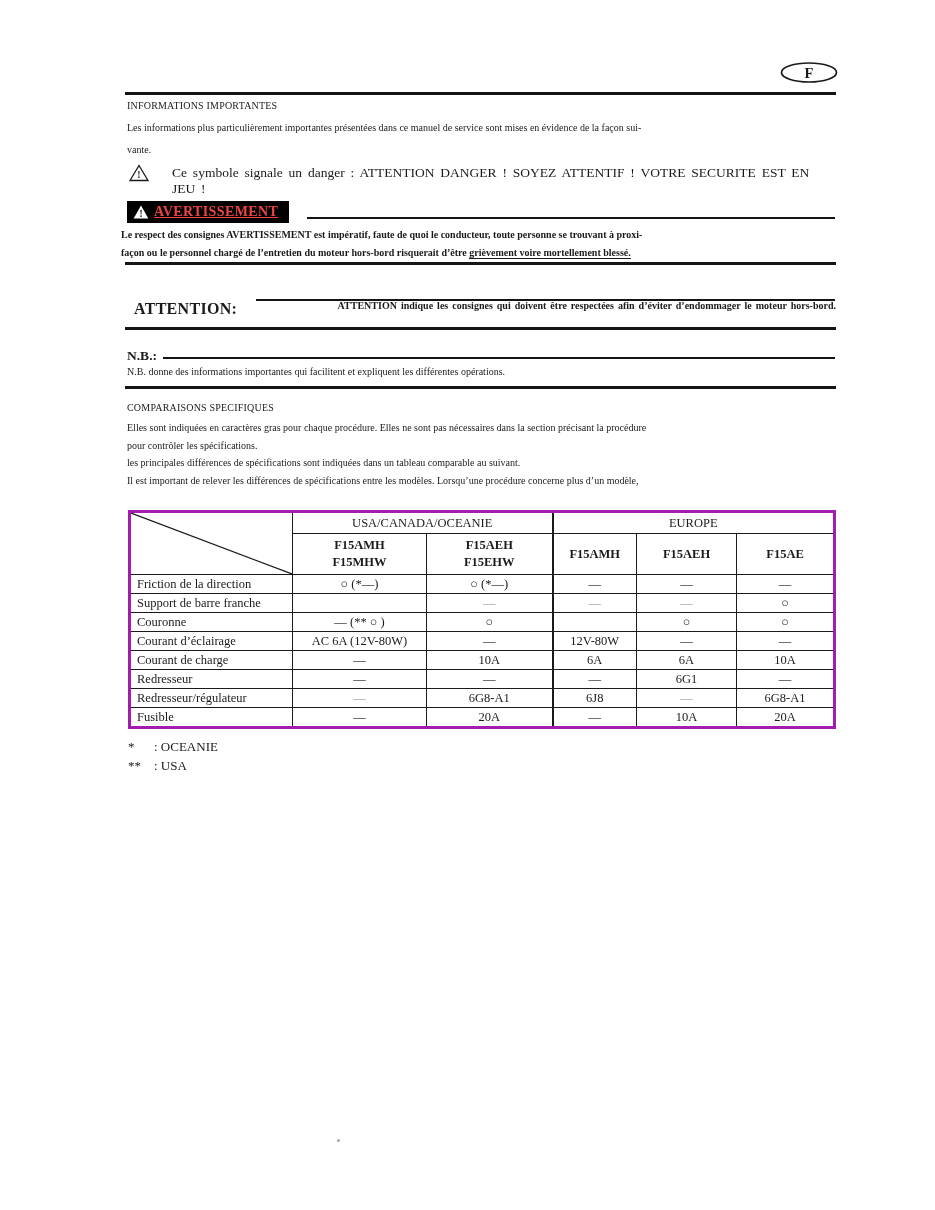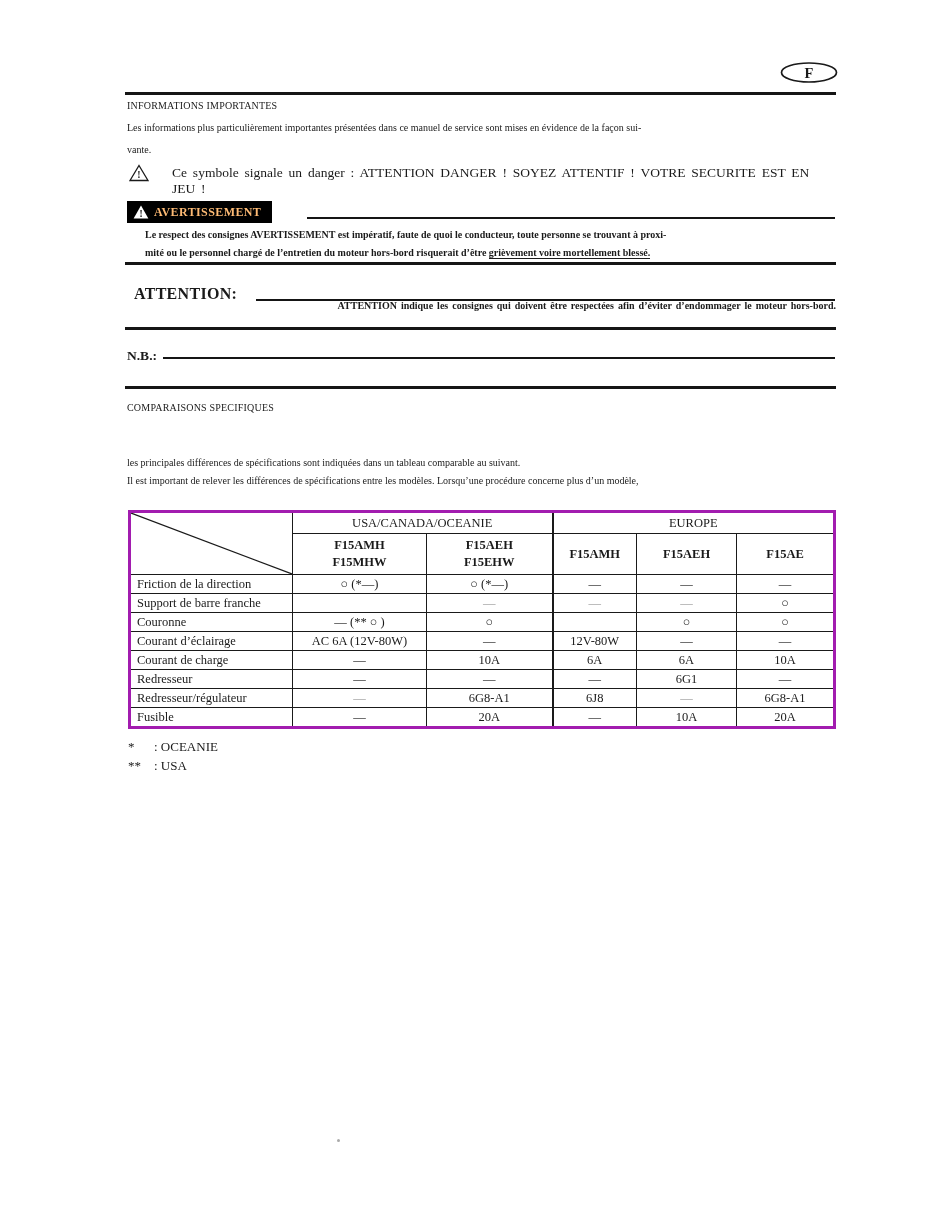--- a/index.html
+++ b/index.html
@@ -20,21 +20,21 @@
   .lh18 .line{line-height:18px;height:18px;}
   .lh175 .line{line-height:17.5px;height:17.5px;}
   
   .danger-note{display:flex;align-items:flex-start;}
   .danger-note .txt{font-size:13.5px;word-spacing:2.5px;padding-top:1px;}
   
   .warn-box{
     position:absolute;left:127px;top:201px;height:22px;background:#000;
     display:inline-flex;align-items:center;gap:5px;padding:0 11px 0 6px;
   }
-  .warn-box .lbl{color:#fdba74;font-weight:bold;font-size:12px;letter-spacing:.4px;font-family:"Liberation Serif", serif;}
+  .warn-box .lbl{color:#ef4444;font-weight:bold;font-size:14px;letter-spacing:.4px;font-family:"Liberation Serif", serif;text-decoration:underline;}
   .bold-body{font-weight:bold;}
   .u{border-bottom:1.6px solid #1a1a1a;}
   .att-label{font-weight:bold;font-size:16px;letter-spacing:.3px;}
   .nb-label{font-weight:bold;font-size:13.5px;}
   
   .spec-table{position:absolute;left:128px;top:510px;}
   table{border-collapse:collapse;table-layout:fixed;width:705px;background:#fff;}
   table,td,th{border:1.5px solid #1a1a1a;}
   table{border:3px solid #a21caf;}
   th,td{font-size:12.5px;font-weight:normal;padding:0 3px;overflow:hidden;white-space:nowrap;}
@@ -83,36 +83,41 @@
   </div>
 
   <div class="warn-box">
     <svg width="16" height="14" viewBox="0 0 20 18">
       <path d="M10 0.5 L19.5 17.5 L0.5 17.5 Z" fill="#ffffff"></path>
       <text x="10" y="15.5" text-anchor="middle" font-size="12" font-weight="bold" font-family="Liberation Serif, serif" fill="#000000">!</text>
     </svg>
     <span class="lbl">AVERTISSEMENT</span>
   </div>
   <div class="rule" style="left:307px;top:217px;width:528px;height:2px;"></div>
-  <div class="abs para bold-body lh18" style="left:145px;top:226px;width:709px;" id="warn-body">
+  <div class="abs para bold-body lh18" style="left:121px;top:226px;width:709px;" id="warn-body">
       <div class="line fitline fill" style="white-space: nowrap; word-spacing: 0px;">Le respect des consignes AVERTISSEMENT est impératif, faute de quoi le conducteur, toute personne se trouvant à proxi-</div>
-      <div class="line fitline" style="white-space: nowrap;"><span>mité ou le personnel chargé de l’entretien du moteur hors-bord risquerait d’être </span><span class="u">grièvement voire mortellement blessé.</span></div>
+      <div class="line fitline" style="white-space: nowrap;"><span>façon ou le personnel chargé de l’entretien du moteur hors-bord risquerait d’être </span><span class="u">grièvement voire mortellement blessé.</span></div>
     </div>
   <div class="rule" style="left:125px;top:262px;width:711px;height:2.5px;"></div>
 
-  <div class="abs att-label" style="left:134px;top:285px;">ATTENTION:</div>
+  <div class="abs att-label" style="left:134px;top:300px;">ATTENTION:</div>
   <div class="rule" style="left:256px;top:299px;width:579px;height:2px;"></div>
   <div class="abs para bold-body" style="left:127px;top:300px;width:709px;word-spacing:1.5px;text-align:right;">ATTENTION indique les consignes qui doivent être respectées afin d’éviter d’endommager le moteur hors-bord.</div>
   <div class="rule" style="left:125px;top:327px;width:711px;height:2.5px;"></div>
 
   <div class="abs nb-label" style="left:127px;top:348px;">N.B.:</div>
   <div class="rule" style="left:163px;top:357px;width:672px;height:2px;"></div>
+  <div class="abs para" style="left:127px;top:366px;width:709px;">N.B. donne des informations importantes qui facilitent et expliquent les différentes opérations.</div>
   <div class="rule" style="left:125px;top:386px;width:711px;height:2.5px;"></div>
 
   <div class="abs h-bold" style="left:127px;top:402px;">COMPARAISONS SPECIFIQUES</div>
+  <div class="abs para lh175" style="left:127px;top:419px;width:709px;" id="comp-para1">
+      <div class="line fitline fill" style="white-space: nowrap; word-spacing: 0px;">Elles sont indiquées en caractères gras pour chaque procédure. Elles ne sont pas nécessaires dans la section précisant la procédure</div>
+      <div class="line fitline" style="white-space: nowrap;">pour contrôler les spécifications.</div>
+    </div>
   <div class="abs para lh175" style="left:127px;top:454px;width:709px;" id="comp-para2">
       <div class="line fitline" style="white-space: nowrap;">les principales différences de spécifications sont indiquées dans un tableau comparable au suivant.</div>
       <div class="line fitline fill" style="white-space: nowrap; word-spacing: 0px;">Il est important de relever les différences de spécifications entre les modèles. Lorsqu’une procédure concerne plus d’un modèle,</div>
     </div>
 
   <div class="spec-table">
     <table id="spec-table">
         <colgroup>
           <col style="width: 163px;">
           <col style="width: 134px;">

